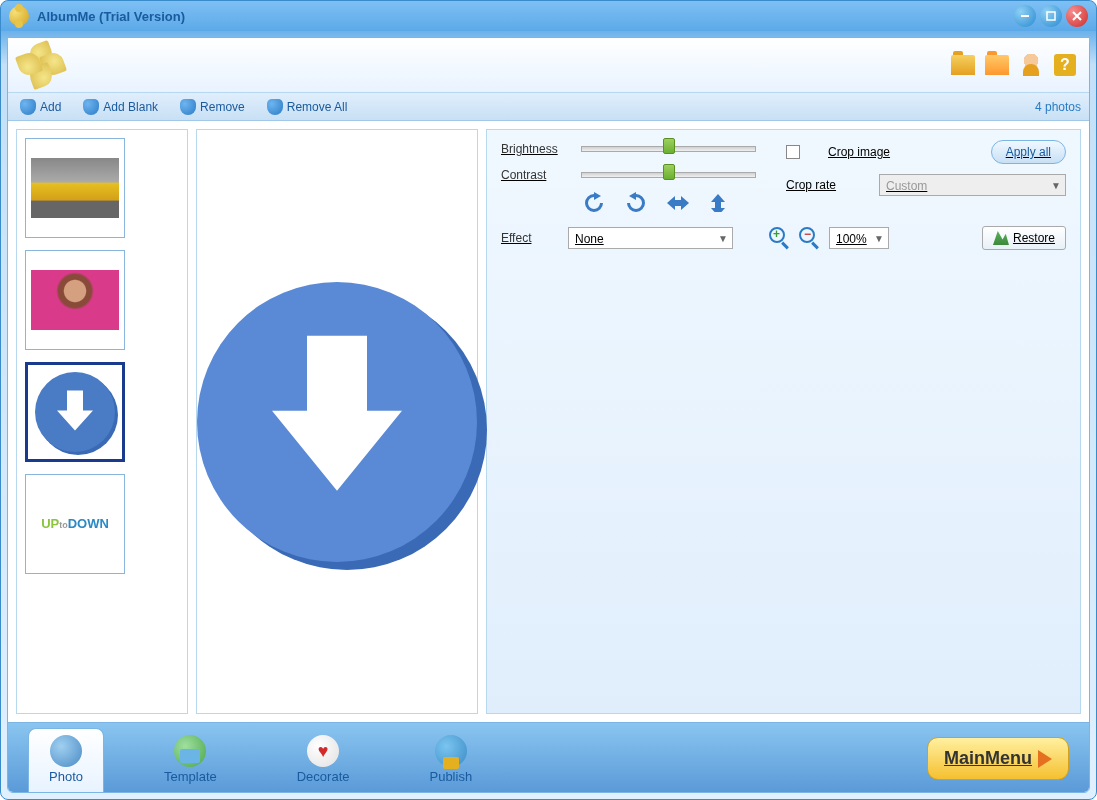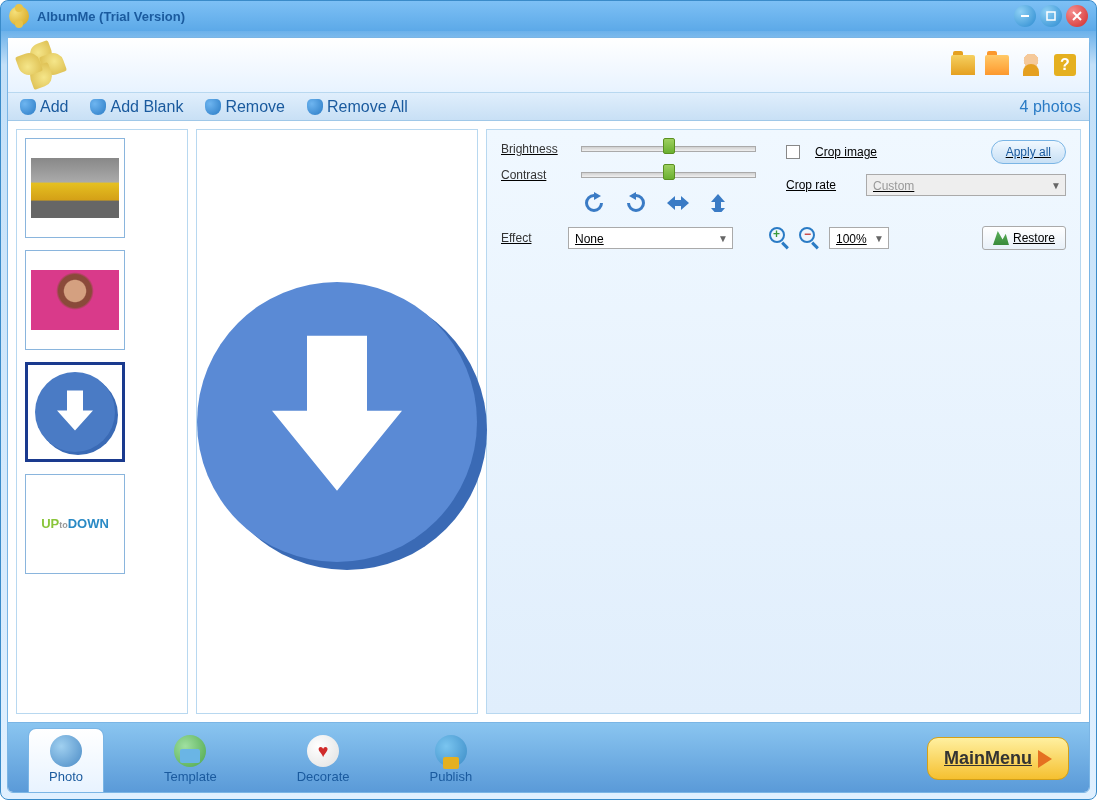--- a/index.html
+++ b/index.html
@@ -104,21 +104,21 @@
 .user-icon { width:20px; height:22px; background: radial-gradient(circle at 50% 30%, #f5c99a 40%, transparent 41%); position:relative; }
 .user-icon::after { content:''; position:absolute; bottom:0; left:2px; width:16px; height:12px; background:#e5a020; border-radius:8px 8px 0 0; }
 .help-icon { width:22px; height:22px; background:#e5b020; border-radius:3px; color:#fff; font-weight:bold; display:flex; align-items:center; justify-content:center; font-size:16px; }
 .toolbar {
   height: 28px;
   background: linear-gradient(to bottom, #e0eefc, #c8e0f5);
   border-bottom: 1px solid #a0c8e8;
   display: flex;
   align-items: center;
   padding: 0 8px;
-  font-size: 16px;
+  font-size: 12px;
   color: #1a5a9e;
 }
 .toolbar-btn {
   display: flex;
   align-items: center;
   gap: 4px;
   padding: 2px 10px 2px 4px;
   cursor: pointer;
   margin-right: 8px;
 }
@@ -185,21 +185,21 @@
 .controls {
   background: linear-gradient(to bottom, #f0f8ff, #e0eefc);
   border: 1px solid #b8d8f0;
   padding: 10px 14px;
 }
 .controls-row { display: flex; align-items: center; margin-bottom: 8px; gap: 10px; }
 .ctrl-label { width: 70px; color: #333; font-size: 12px; }
 .slider-wrap { width: 175px; height: 18px; position: relative; display: flex; align-items: center; }
 .slider-track { width:100%; height:6px; background: linear-gradient(to bottom, #d0d0d0, #f0f0f0); border: 1px solid #aaa; }
 .slider-thumb { position:absolute; left: 50%; top: -2px; width:12px; height:16px; background: linear-gradient(to bottom, #9ed060, #6ab030); border:1px solid #5a9020; border-radius:2px; transform: translateX(-50%); }
-.crop-row { display:flex; align-items:center; gap:15px; }
+.crop-row { display:flex; align-items:center; gap:28px; }
 .checkbox { width:14px; height:14px; border:1px solid #888; background:#fff; }
 .apply-btn {
   padding: 4px 14px;
   background: linear-gradient(to bottom, #f0f8ff, #c8e0f5);
   border: 1px solid #7ab5e5;
   border-radius: 12px;
   color: #1a5a9e;
   font-size: 12px;
   cursor: pointer;
 }

